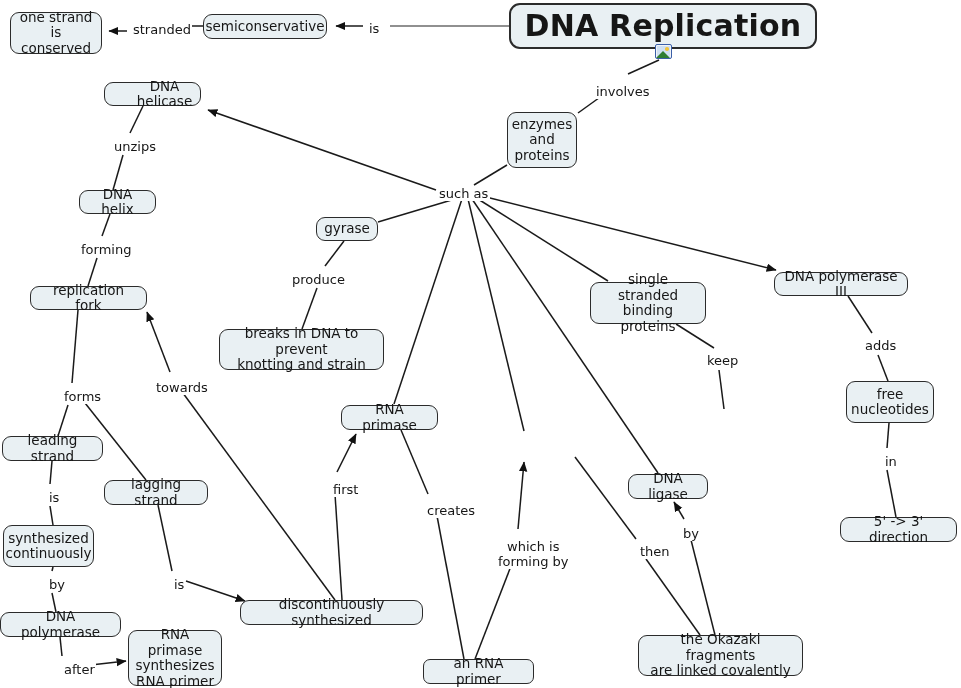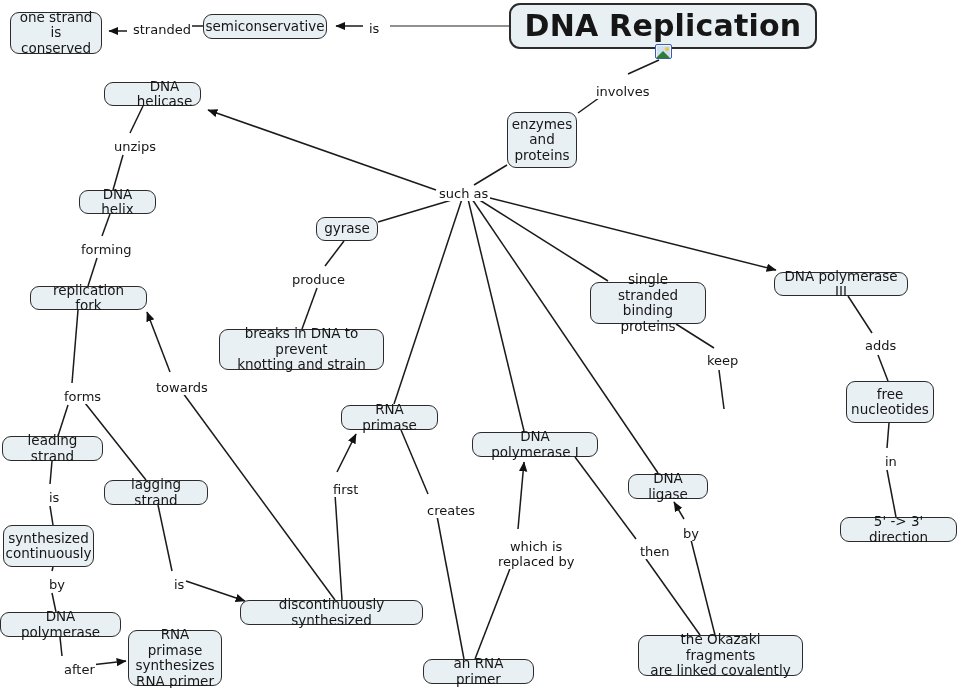--- a/index.html
+++ b/index.html
@@ -233,40 +233,39 @@
 knotting and strain</div>
 
   <div class="node" style="left:846px;top:381px;width:88px;height:42px;">free
 nucleotides</div>
 
 
   <div class="node" style="left:341px;top:405px;width:97px;height:25px;">RNA primase</div>
 
   <div class="node" style="left:2px;top:436px;width:101px;height:25px;">leading strand</div>
 
-  <div class="node" style="left:472px;top:432px;width:126px;height:25px;">DNA polymerase I</div>
 
   <div class="node" style="left:628px;top:474px;width:80px;height:25px;">DNA ligase</div>
 
   <div class="node" style="left:104px;top:480px;width:104px;height:25px;">lagging strand</div>
 
   <div class="node" style="left:840px;top:517px;width:117px;height:25px;">5' -&gt; 3' direction</div>
 
   <div class="node" style="left:3px;top:525px;width:91px;height:42px;">synthesized
 continuously</div>
 
   <div class="node" style="left:240px;top:600px;width:183px;height:25px;">discontinuously synthesized</div>
 
   <div class="node" style="left:0px;top:612px;width:121px;height:25px;">DNA polymerase</div>
 
   <div class="node" style="left:128px;top:630px;width:94px;height:56px;">RNA primase
 synthesizes
 RNA primer</div>
 
-  <div class="node" style="left:423px;top:659px;width:111px;height:25px;">an RNA primer</div>
+  <div class="node" style="left:423px;top:659px;width:111px;height:25px;border-radius:7px;">an RNA primer</div>
 
   <div class="node" style="left:638px;top:635px;width:165px;height:41px;">the Okazaki fragments
 are linked covalently</div>
 
   <div class="hublabel" style="left:437px;top:186px;">such as</div>
 
   <div class="linklabel" style="left:368px;top:21px;">is</div>
   <div class="linklabel" style="left:132px;top:22px;">stranded</div>
   <div class="linklabel" style="left:595px;top:84px;">involves</div>
   <div class="linklabel" style="left:113px;top:139px;">unzips</div>
@@ -276,18 +275,18 @@
   <div class="linklabel" style="left:706px;top:353px;">keep</div>
   <div class="linklabel" style="left:63px;top:389px;">forms</div>
   <div class="linklabel" style="left:155px;top:380px;">towards</div>
   <div class="linklabel" style="left:884px;top:454px;">in</div>
   <div class="linklabel" style="left:48px;top:490px;">is</div>
   <div class="linklabel" style="left:332px;top:482px;">first</div>
   <div class="linklabel" style="left:426px;top:503px;">creates</div>
   <div class="linklabel" style="left:48px;top:577px;">by</div>
   <div class="linklabel" style="left:173px;top:577px;">is</div>
   <div class="linklabel" style="left:497px;top:539px;text-align:center;">which is
-replaced by</div>
+forming by</div>
   <div class="linklabel" style="left:682px;top:526px;">by</div>
   <div class="linklabel" style="left:639px;top:544px;">then</div>
   <div class="linklabel" style="left:63px;top:662px;">after</div>
 
 </div>
 
 </body></html>

